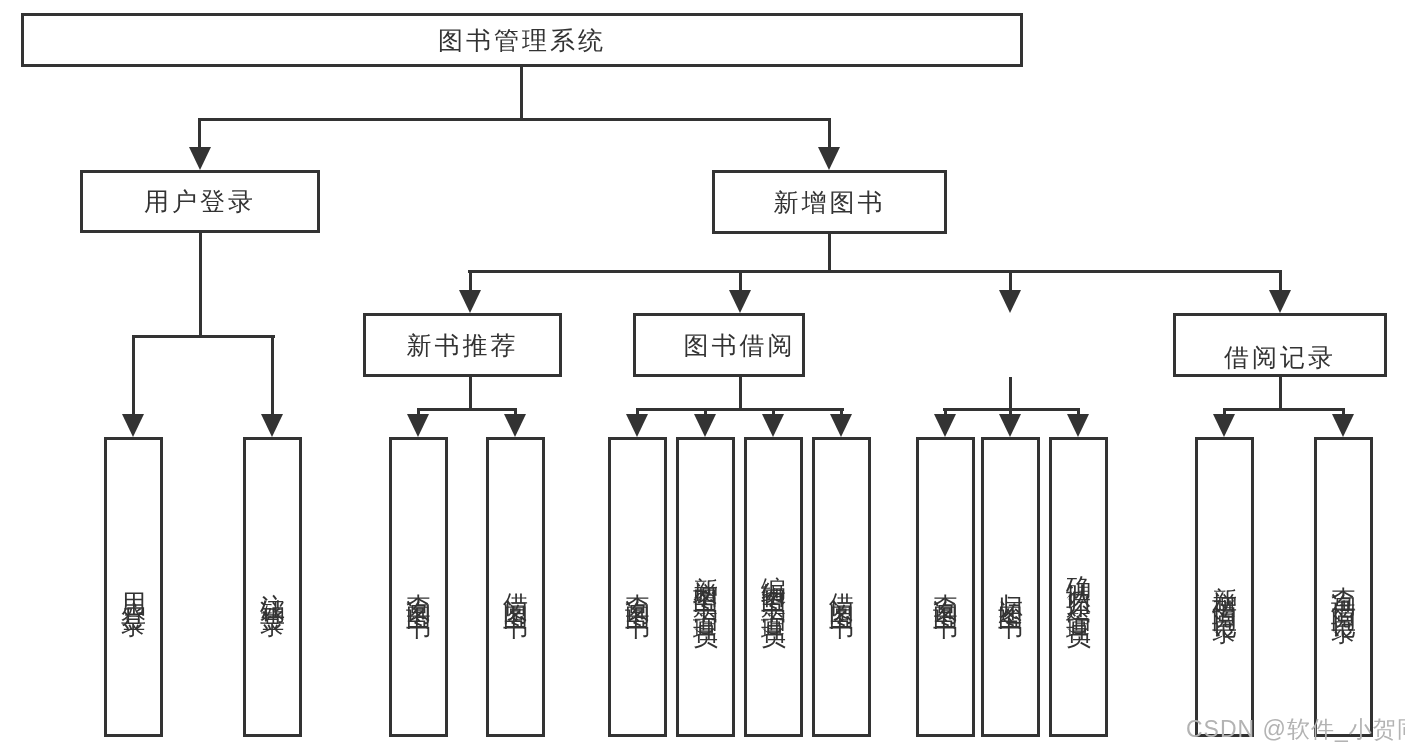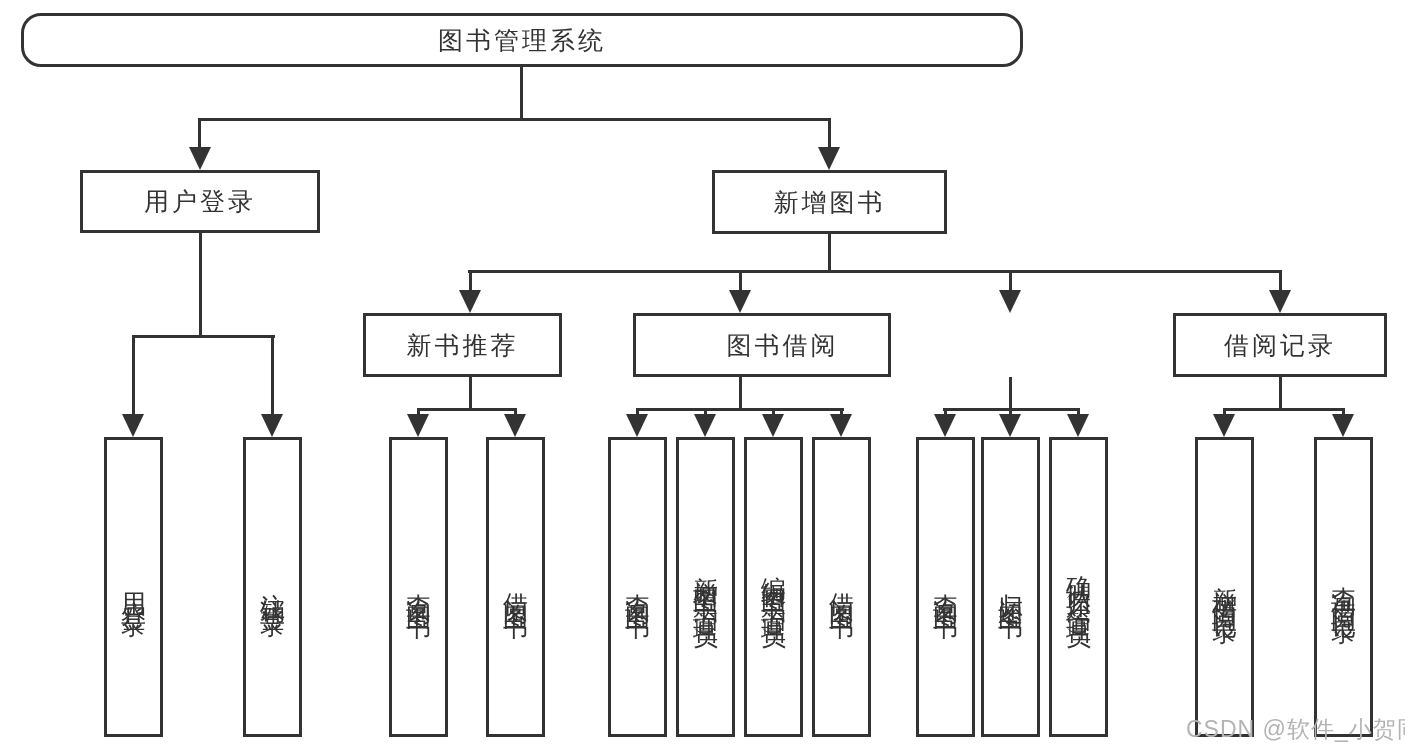--- a/index.html
+++ b/index.html
@@ -17,21 +17,21 @@
   .arrow{position:absolute;width:0;height:0;border-left:11px solid transparent;
         border-right:11px solid transparent;border-top:23px solid var(--line,#333);}
   .watermark{position:absolute;left:1186px;top:714px;font-size:23px;letter-spacing:1px;
         color:var(--watermark,#b3b3b3);white-space:nowrap;z-index:5;}
 </style>
 </head>
 <body>
 
 <div class="stage">
 
-  <div class="hbox" style="left:21px;top:13px;width:1002px;height:54px;border-radius:20px;">
+  <div class="hbox" style="left:21px;top:13px;width:1002px;height:54px;">
     <span>图书管理系统</span>
   </div>
 
   <div class="vline" style="left:520px;top:67px;width:3px;height:51px;"></div>
   <div class="hline" style="left:198px;top:118px;width:632px;height:3px;"></div>
   <div class="stem" style="left:198px;top:118px;width:3px;height:29px;"></div>
   <div class="arrow" style="left:189px;top:147px;"></div>
   <div class="stem" style="left:828px;top:118px;width:3px;height:29px;"></div>
   <div class="arrow" style="left:818px;top:147px;"></div>
 
@@ -56,24 +56,24 @@
   <div class="stem" style="left:739px;top:270px;width:3px;height:20px;"></div>
   <div class="arrow" style="left:729px;top:290px;"></div>
   <div class="stem" style="left:1009px;top:270px;width:3px;height:20px;"></div>
   <div class="arrow" style="left:999px;top:290px;"></div>
   <div class="stem" style="left:1279px;top:270px;width:3px;height:20px;"></div>
   <div class="arrow" style="left:1269px;top:290px;"></div>
 
   <div class="hbox" style="left:363px;top:313px;width:199px;height:64px;">
     <span>新书推荐</span>
   </div>
-  <div class="hbox" style="left:633px;top:313px;width:258px;height:64px;padding-left:41px;">
+  <div class="hbox" style="left:633px;top:313px;width:172px;height:64px;padding-left:41px;">
     <span>图书借阅</span>
   </div>
-  <div class="hbox" style="left:1173px;top:313px;width:214px;height:64px;">
+  <div class="hbox" style="left:1173px;top:313px;width:214px;height:64px;align-items:flex-end;">
     <span>借阅记录</span>
   </div>
 
   <div class="vline" style="left:469px;top:377px;width:3px;height:31px;"></div>
   <div class="hline" style="left:417px;top:408px;width:100px;height:3px;"></div>
   <div class="stem" style="left:417px;top:408px;width:3px;height:6px;"></div>
   <div class="arrow" style="left:407px;top:414px;"></div>
   <div class="stem" style="left:514px;top:408px;width:3px;height:6px;"></div>
   <div class="arrow" style="left:504px;top:414px;"></div>
 

